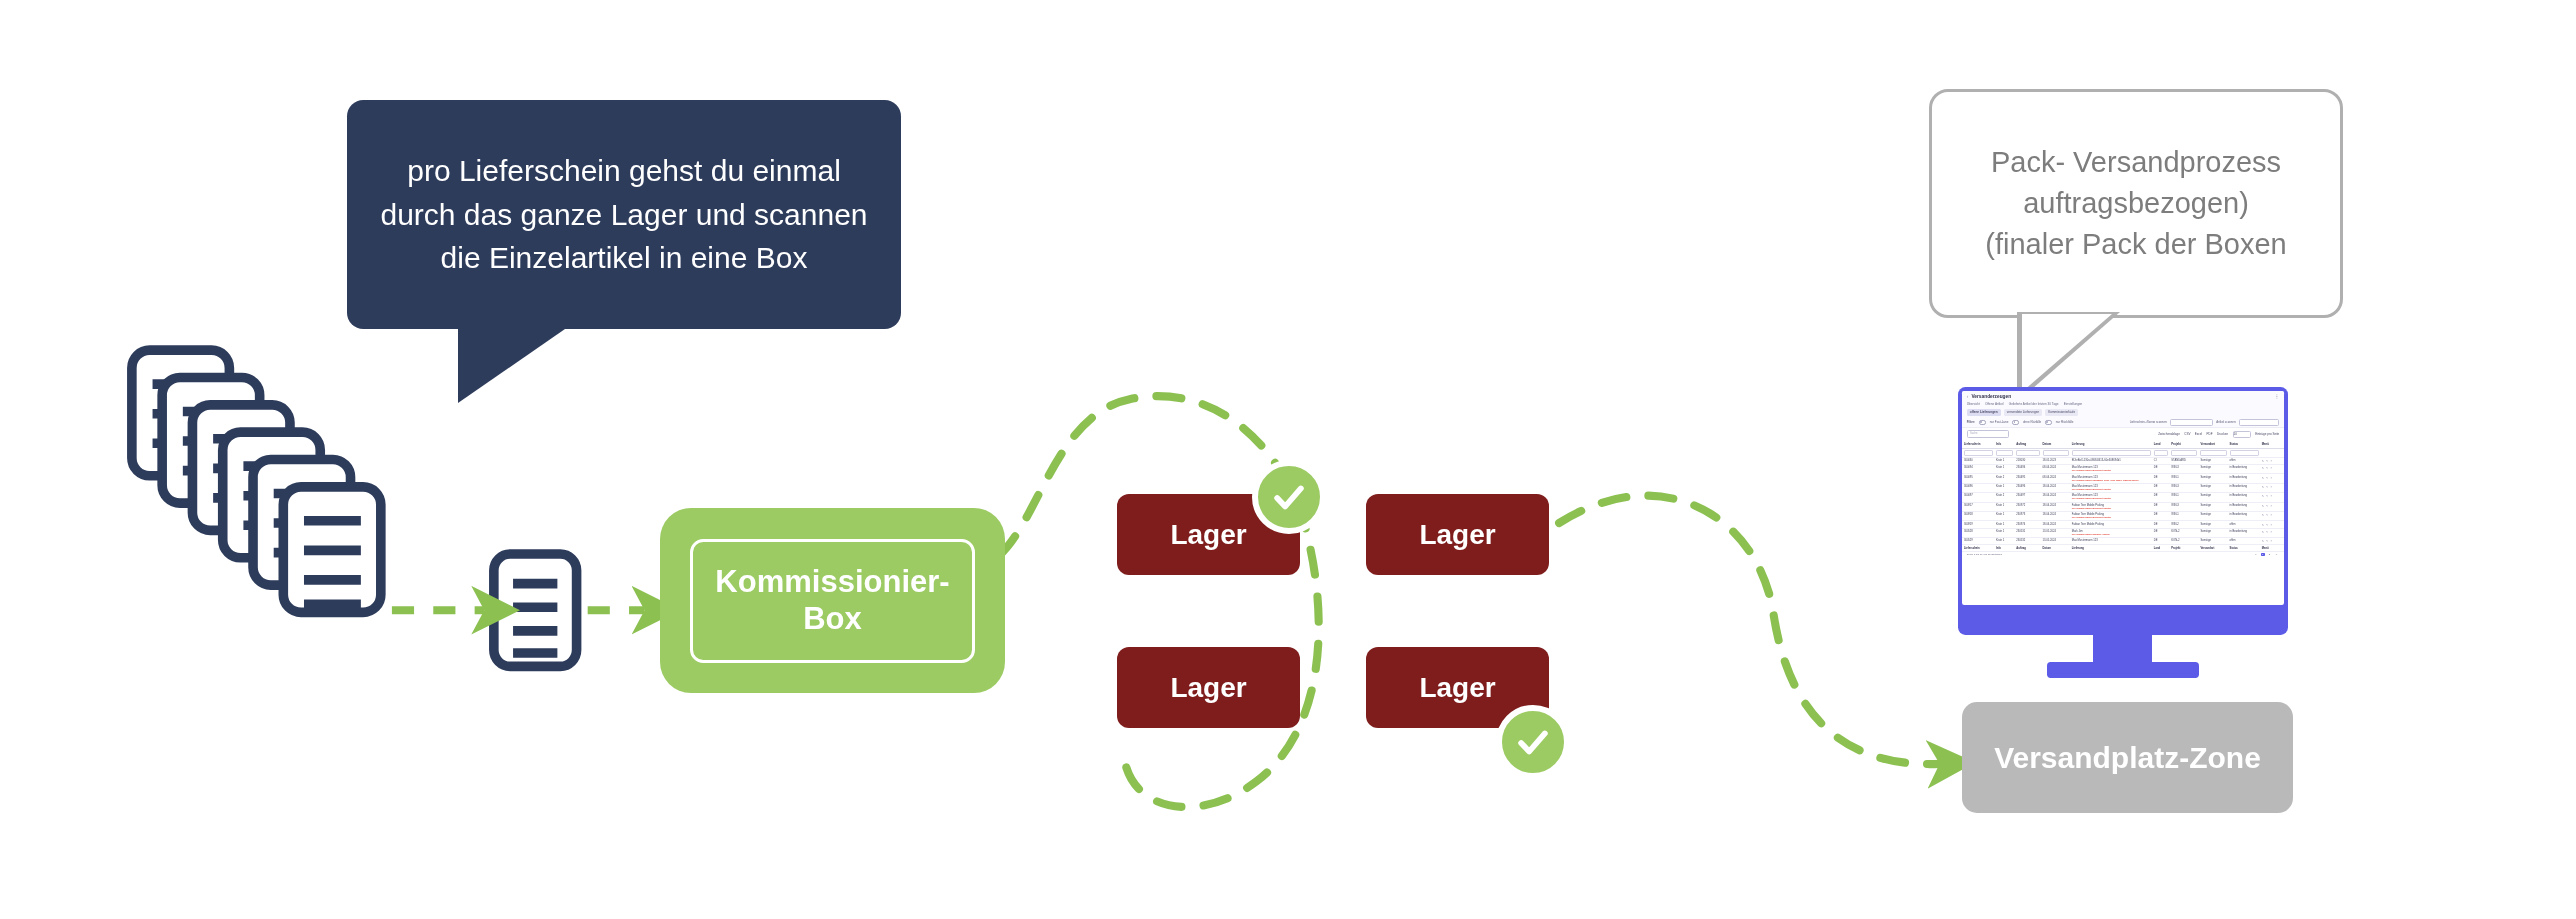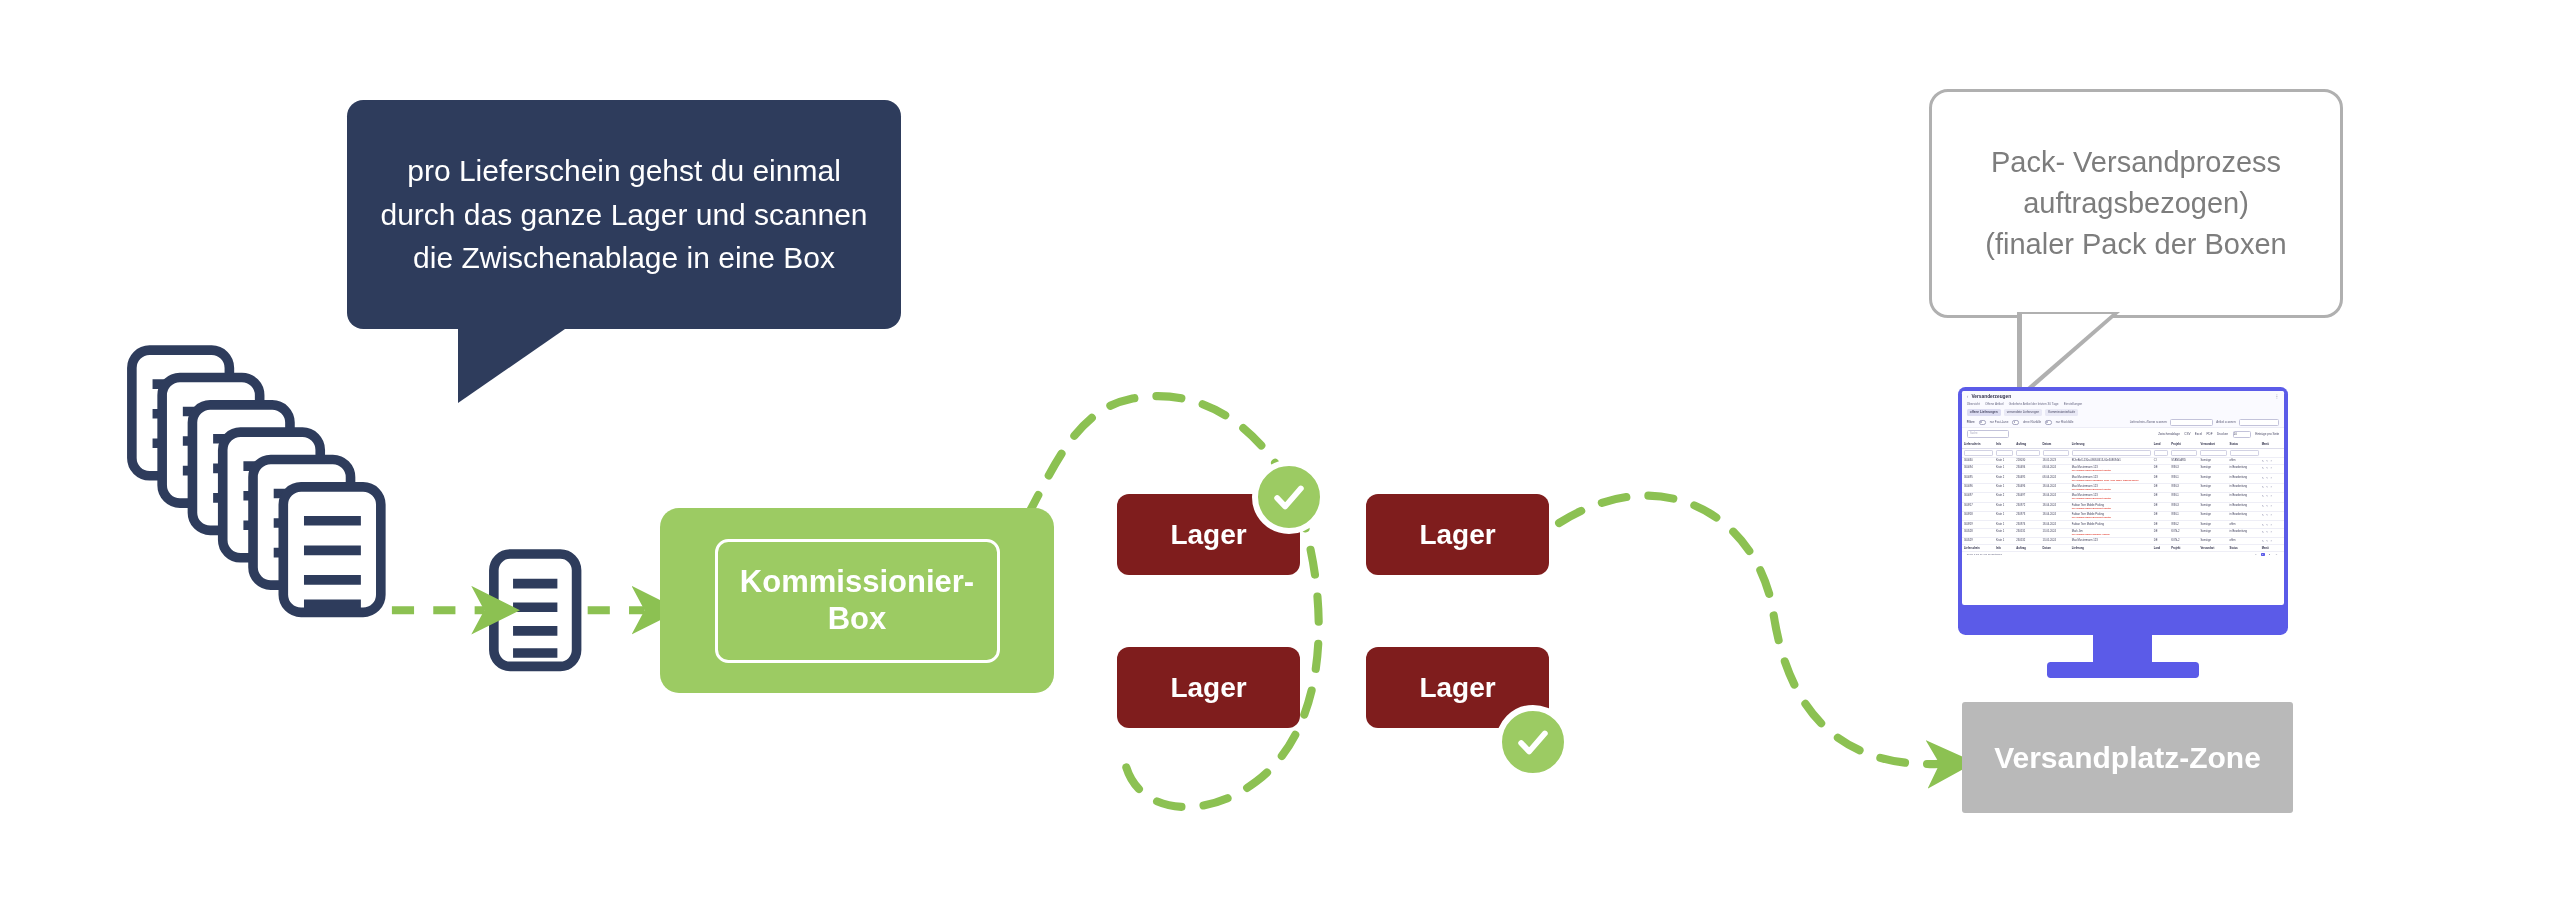--- a/index.html
+++ b/index.html
@@ -33,22 +33,22 @@
     border-right:103px solid transparent;border-top:90px solid #b0b0b0;
   }
   .bubble-light .tail-in{
     position:absolute;left:90px;bottom:-77px;width:0;height:0;
     border-right:90px solid transparent;border-top:78px solid #ffffff;
   }
   .bubble p{margin:0;}
 
   
   .kbox{
-    position:absolute;left:660px;top:508px;width:394px;height:185px;
-    background:#9ccb63;border-radius:19px;box-sizing:border-box;
+    position:absolute;left:660px;top:508px;width:345px;height:185px;
+    background:#9ccb63;border-radius:31px;box-sizing:border-box;
     display:flex;align-items:center;justify-content:center;
   }
   .kbox .inner{
     box-sizing:border-box;width:285px;height:124px;border:3.7px solid #ffffff;border-radius:13.3px;
     display:flex;align-items:center;justify-content:center;text-align:center;
     color:#ffffff;font-size:31px;font-weight:700;line-height:1.18;padding:0 7.4px;
   }
 
   
   .lager{
@@ -113,21 +113,21 @@
   .mnu{color:#9a9ab5;letter-spacing:0.7px;}
   tr.foot-row td{font-weight:700;border-top:0.4px solid #ddddea;color:#30304a;}
   .scr-pager{display:flex;align-items:center;padding:1.5px 4.4px;font-size:2.5px;color:#6a6a85;}
   .pg-right{margin-left:auto;display:flex;gap:2.2px;align-items:center;}
   .pg{padding:0 1.5px;}
   .pg.cur{background:#5b5be8;color:#fff;border-radius:0.7px;}
 
   
   .zone{
     position:absolute;left:1962px;top:702px;width:331px;height:111px;
-    background:#b9b9b9;border-radius:3px;
+    background:#b9b9b9;border-radius:15px;
     display:flex;align-items:center;justify-content:center;
     color:#ffffff;font-size:30px;font-weight:700;
   }
 </style>
 </head>
 <body>
 
 <div class="stage">
 
   <svg class="layer" viewBox="0 0 3486 1244">
@@ -181,21 +181,21 @@
 
     <path d="M2110,708
              C 2250,620 2380,700 2400,830
              C 2418,950 2480,1040 2625,1034" fill="none" stroke="#8cc152" stroke-width="11" stroke-dasharray="34 30" stroke-linecap="round" marker-end="url(#ah)"></path>
   </svg>
 
   <div class="bubble bubble-dark">
     <div>
       <p>pro Lieferschein gehst du einmal</p>
       <p>durch das ganze Lager und scannen</p>
-      <p>die Zwischenablage in eine Box</p>
+      <p>die Einzelartikel in eine Box</p>
     </div>
     <span class="tail"></span>
   </div>
 
   <div class="bubble bubble-light">
     <div>
       <p>Pack- Versandprozess</p>
       <p>auftragsbezogen)</p>
       <p>(finaler Pack der Boxen</p>
     </div>

